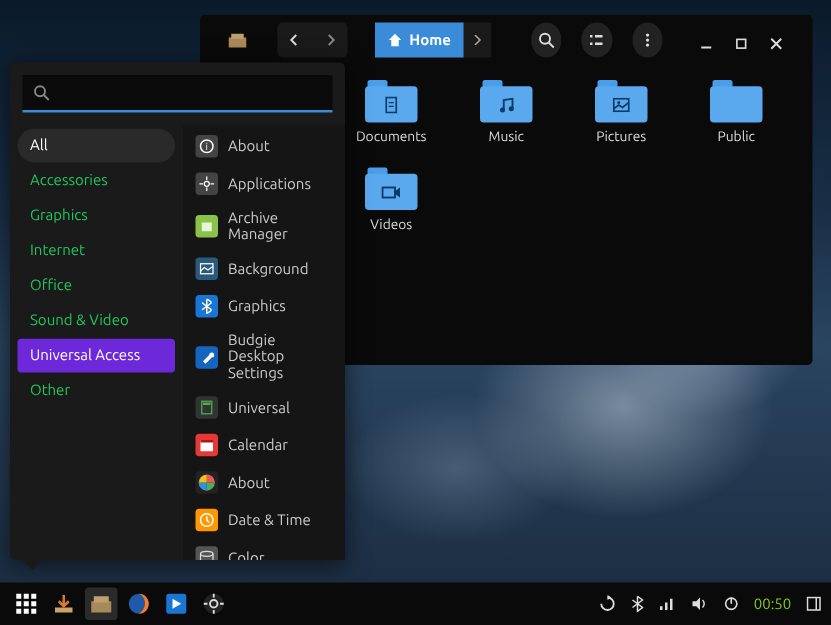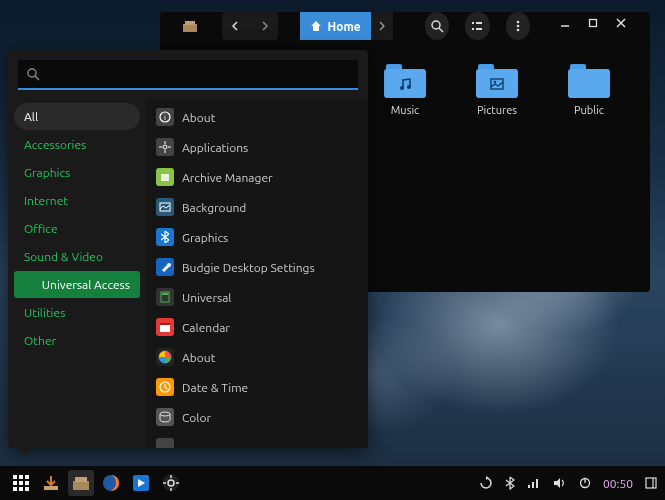--- a/index.html
+++ b/index.html
@@ -6,54 +6,54 @@
 body { width: 665px; height: 500px; background: #1a2530; position: relative; overflow: hidden; }
 
 .wallpaper { position: absolute; inset: 0; background:
   radial-gradient(ellipse 200px 150px at 75% 65%, rgba(220,230,245,0.45), transparent 60%),
   radial-gradient(ellipse 120px 90px at 85% 55%, rgba(200,215,235,0.35), transparent 65%),
   radial-gradient(ellipse 150px 100px at 55% 75%, rgba(180,200,225,0.25), transparent 60%),
   linear-gradient(180deg, #0a1a2a 0%, #1a3048 35%, #2a4560 55%, #1a2a3e 100%); }
 
 .fm { position: absolute; left: 160px; top: 12px; width: 490px; height: 280px;
   background: #0a0a0a; border-radius: 4px; display: flex; flex-direction: column; color: #ddd; }
-.fm-titlebar { height: 34px; display: flex; align-items: flex-start; padding: 0 18px; gap: 16px; }
+.fm-titlebar { height: 34px; display: flex; align-items: flex-end; padding: 0 18px; gap: 16px; }
 .tb-btn { width: 28px; height: 28px; border-radius: 50%; display: flex; align-items: center; justify-content: center;
   background: #222; color: #ccc; cursor: pointer; }
 .tb-btn.flat { background: transparent; border-radius: 3px; }
 .nav-arrows { display: flex; background: #1a1a1a; border-radius: 4px; margin-left: 4px; }
 .nav-arrows .tb-btn { background: transparent; border-radius: 0; }
 .pathbar { display: flex; align-items: center; margin-left: 6px; }
 .path-home { background: #3a8cd8; color: #fff; height: 28px; padding: 0 10px; display: flex; align-items: center; gap: 5px; font-size: 12px; font-weight: 600; }
 .path-next { width: 22px; height: 28px; background: #1a1a1a; display: flex; align-items: center; justify-content: center; }
 .fm-title-spacer { flex: 1; }
 .win-controls { display: flex; gap: 6px; margin-left: 8px; }
 .win-btn { width: 22px; height: 22px; display: flex; align-items: center; justify-content: center; color: #ddd; font-size: 11px; }
 
 .fm-body { flex: 1; padding: 18px 20px; display: grid; grid-template-columns: repeat(5,1fr); gap: 18px 10px; align-content: start; }
 .folder { display: flex; flex-direction: column; align-items: center; gap: 6px; font-size: 11px; color: #ddd; }
 .folder-icon { width: 42px; height: 34px; position: relative; }
 .ftab { position: absolute; top: 0; left: 2px; width: 16px; height: 7px; background: #4a9de8; border-radius: 2px 2px 0 0; }
 .fbody { position: absolute; top: 5px; left: 0; right: 0; bottom: 0; background: #5aa8ee; border-radius: 3px; display: flex; align-items: center; justify-content: center; color: #0a3a66; }
 
-.menu { position: absolute; left: 8px; top: 50px; width: 360px; height: 398px;
+.menu { position: absolute; left: 8px; top: 50px; width: 268px; height: 398px;
   background: #1a1a1a; border-radius: 4px; display: flex; flex-direction: column; color: #ddd; box-shadow: 0 4px 20px rgba(0,0,0,0.6); }
 .menu-search { margin: 10px; height: 30px; background: #0a0a0a; border-bottom: 2px solid #3a8cd8; display: flex; align-items: center; padding: 0 8px; gap: 6px; }
 .menu-search input { flex: 1; background: transparent; border: none; outline: none; color: #ddd; font-size: 13px; }
 .menu-cols { flex: 1; display: flex; overflow: hidden; }
 .menu-cats { width: 138px; padding: 2px 6px; overflow-y: auto; }
 .menu-apps { flex: 1; padding: 2px 4px; overflow-y: auto; background: #151515; }
 .cat { padding: 7px 10px; font-size: 12px; border-radius: 14px; margin: 1px 0; cursor: pointer; color: #22c55e; }
 .cat.active { background: #2a2a2a; color: #fff; }
-.cat.hover { background: #15803d; color: #fff; border-radius: 3px; text-align: right; }
+.cat.hover { background: #6d28d9; color: #fff; border-radius: 3px; }
 .app { display: flex; align-items: center; gap: 8px; padding: 6px 6px; font-size: 12px; color: #ccc; cursor: pointer; }
 .app-icon { width: 18px; height: 18px; border-radius: 3px; flex-shrink: 0; display: flex; align-items: center; justify-content: center; font-size: 10px; }
 .menu-tail { position: absolute; bottom: -8px; left: 10px; width: 0; height: 0; border: 8px solid transparent; border-top-color: #1a1a1a; border-bottom: none; }
 
-.panel { position: absolute; left: 0; right: 0; bottom: 0; height: 34px; background: #0a0a0a; display: flex; align-items: center; padding: 0 8px; color: #f0abfc; }
+.panel { position: absolute; left: 0; right: 0; bottom: 0; height: 34px; background: #0a0a0a; display: flex; align-items: center; padding: 0 8px; color: #84cc16; }
 .panel-left { display: flex; align-items: center; gap: 4px; }
 .panel-right { margin-left: auto; display: flex; align-items: center; gap: 12px; font-size: 12px; }
 .task { width: 26px; height: 26px; display: flex; align-items: center; justify-content: center; border-radius: 3px; cursor: pointer; }
 .task.active { background: #2a2a2a; }
 .app-launcher { display: grid; grid-template-columns: repeat(3,4px); grid-template-rows: repeat(3,4px); gap: 2px; }
 .app-launcher span { background: #fff; }
 .tray-icon { display: flex; align-items: center; justify-content: center; }
 
 svg { display: block; }
 </style>
@@ -231,21 +231,20 @@
   </div>
   <div class="menu-cols">
     <div class="menu-cats" id="menu-cats">
         <div class="cat active">All</div>
         <div class="cat">Accessories</div>
         <div class="cat">Graphics</div>
         <div class="cat">Internet</div>
         <div class="cat">Office</div>
         <div class="cat">Sound &amp; Video</div>
         <div class="cat hover">Universal Access</div>
-        <div class="cat">Utilities</div>
         <div class="cat">Other</div>
       </div>
     <div class="menu-apps" id="menu-apps">
         <div class="app">
           <div class="app-icon" style="background:#444">
             <svg width="12" height="12" viewBox="0 0 12 12">
               <circle cx="6" cy="6" r="5" fill="none" stroke="#fff" stroke-width="1.2"></circle>
               <text x="6" y="9" font-size="8" text-anchor="middle" fill="#fff">i</text>
             </svg>
           </div>

